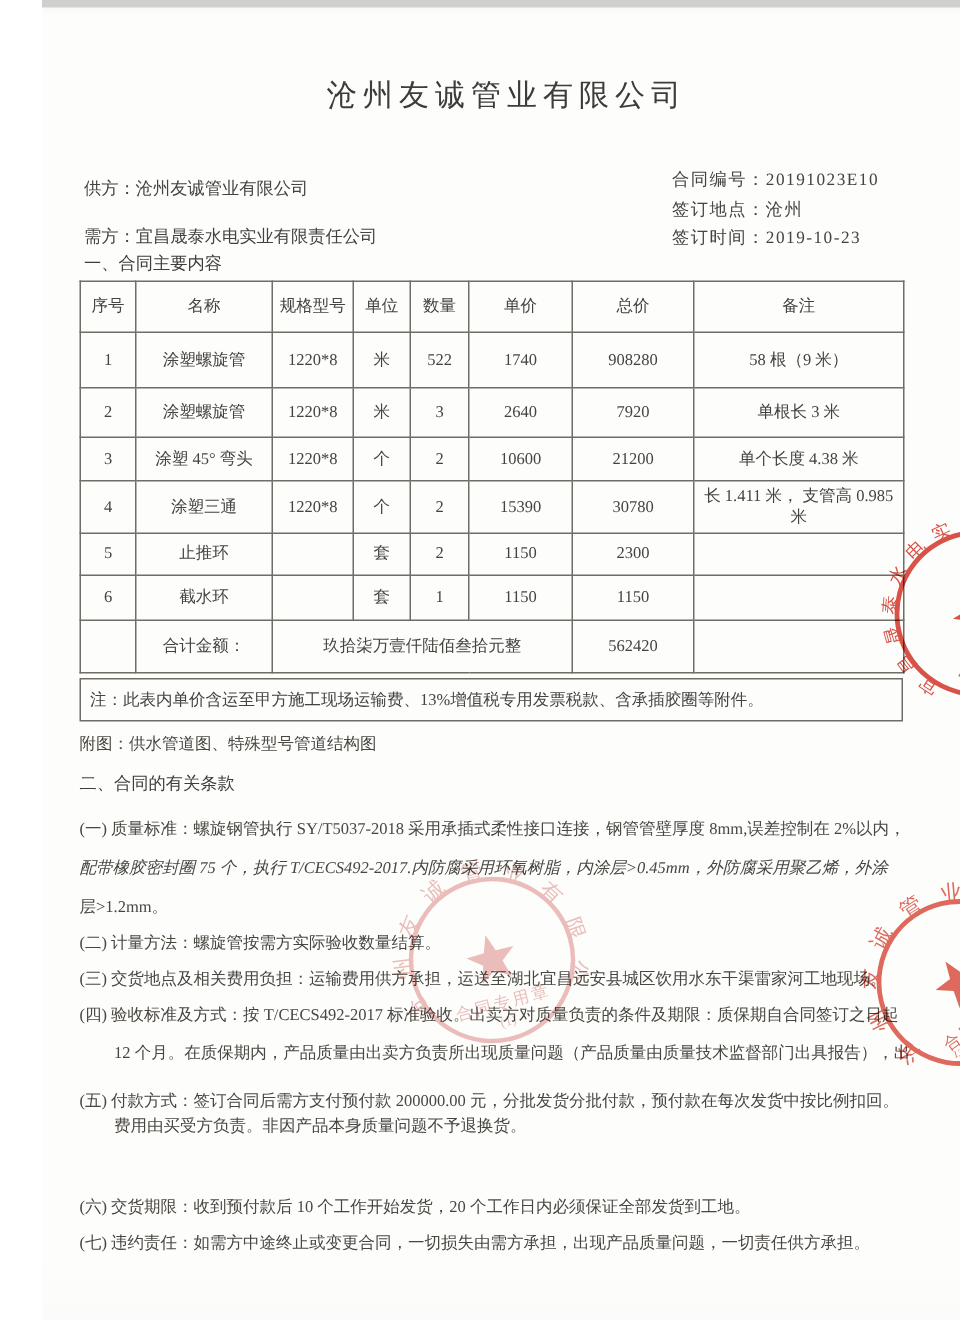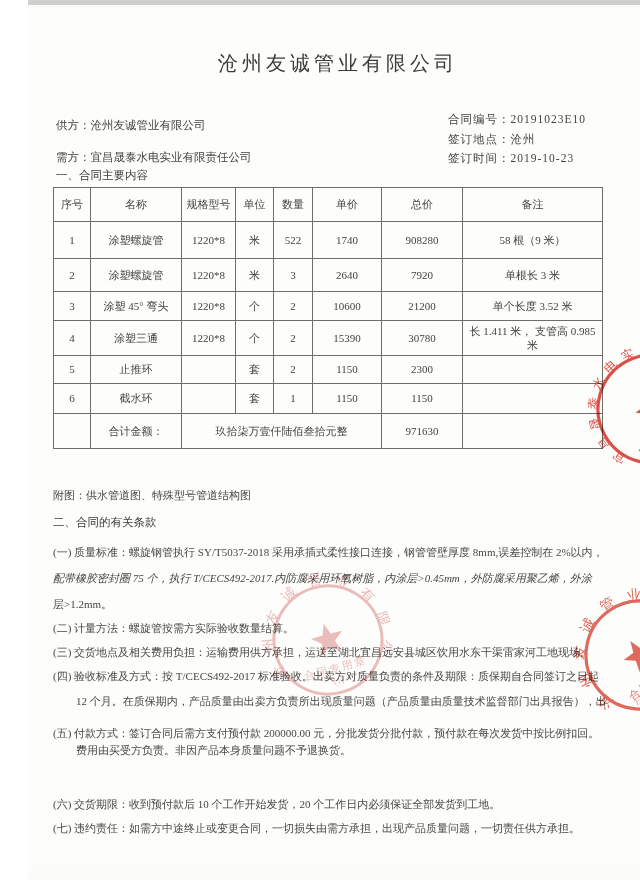--- a/index.html
+++ b/index.html
@@ -100,21 +100,21 @@
       <td>单根长 3 米</td>
     </tr>
     <tr style="height:29px">
       <td>3</td>
       <td>涂塑 45° 弯头</td>
       <td>1220*8</td>
       <td>个</td>
       <td>2</td>
       <td>10600</td>
       <td>21200</td>
-      <td>单个长度 3.52 米</td>
+      <td>单个长度 4.38 米</td>
     </tr>
     <tr style="height:35px">
       <td>4</td>
       <td>涂塑三通</td>
       <td>1220*8</td>
       <td>个</td>
       <td>2</td>
       <td>15390</td>
       <td>30780</td>
       <td style="white-space:normal;">长 1.411 米， 支管高 0.985 米</td>
@@ -136,26 +136,29 @@
       <td>套</td>
       <td>1</td>
       <td>1150</td>
       <td>1150</td>
       <td></td>
     </tr>
     <tr style="height:35px">
       <td></td>
       <td>合计金额：</td>
       <td colspan="4">玖拾柒万壹仟陆佰叁拾元整</td>
-      <td>971630</td>
+      <td>562420</td>
       <td></td>
     </tr>
   </tbody>
     </table>
 
+  <div class="notebox">
+    <span>注：此表内单价含运至甲方施工现场运输费、13%增值税专用发票税款、含承插胶圈等附件。</span>
+  </div>
 
   <div class="tl" style="top:488px;">附图：供水管道图、特殊型号管道结构图</div>
   <div class="tl heading" style="top:515px;">二、合同的有关条款</div>
 
   <div class="tl" style="top:545px;">(一) 质量标准：螺旋钢管执行 SY/T5037-2018 采用承插式柔性接口连接，钢管管壁厚度 8mm,误差控制在 2%以内，</div>
   <div class="tl" style="top:571px;font-style:italic;">配带橡胶密封圈 75 个，执行 T/CECS492-2017.内防腐采用环氧树脂，内涂层&gt;0.45mm，外防腐采用聚乙烯，外涂</div>
   <div class="tl" style="top:597px;">层&gt;1.2mm。</div>
   <div class="tl" style="top:621px;">(二) 计量方法：螺旋管按需方实际验收数量结算。</div>
   <div class="tl" style="top:645px;">(三) 交货地点及相关费用负担：运输费用供方承担，运送至湖北宜昌远安县城区饮用水东干渠雷家河工地现场。</div>
   <div class="tl" style="top:669px;">(四) 验收标准及方式：按 T/CECS492-2017 标准验收。出卖方对质量负责的条件及期限：质保期自合同签订之日起</div>

